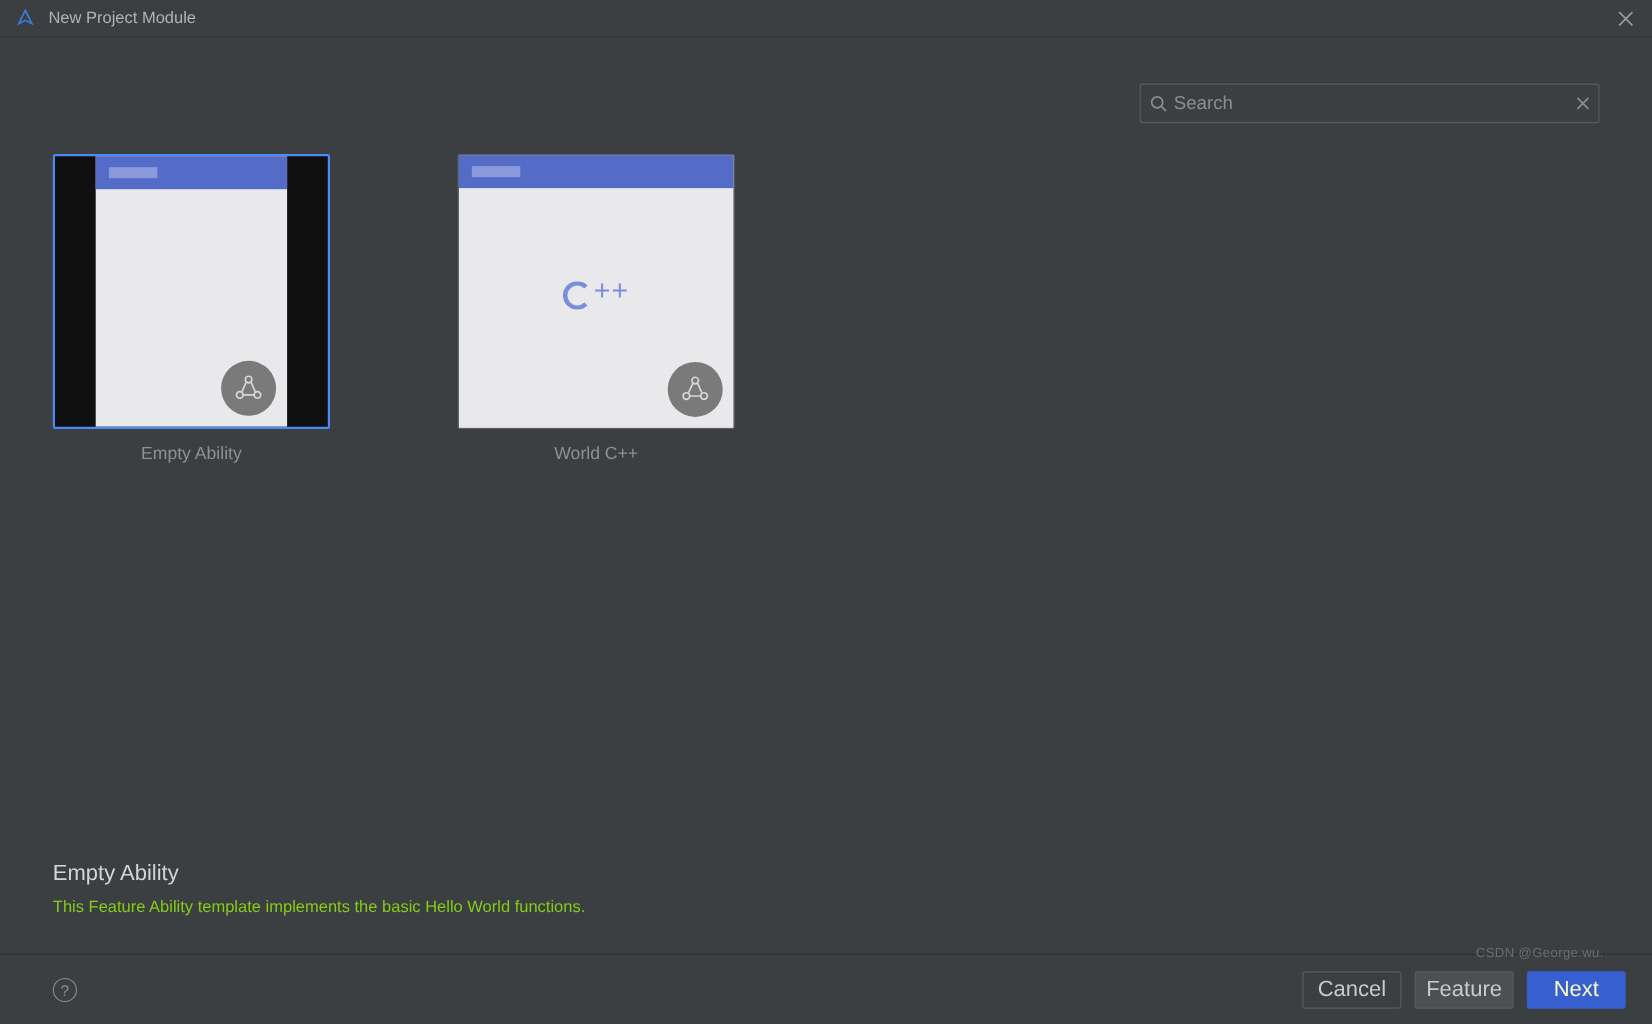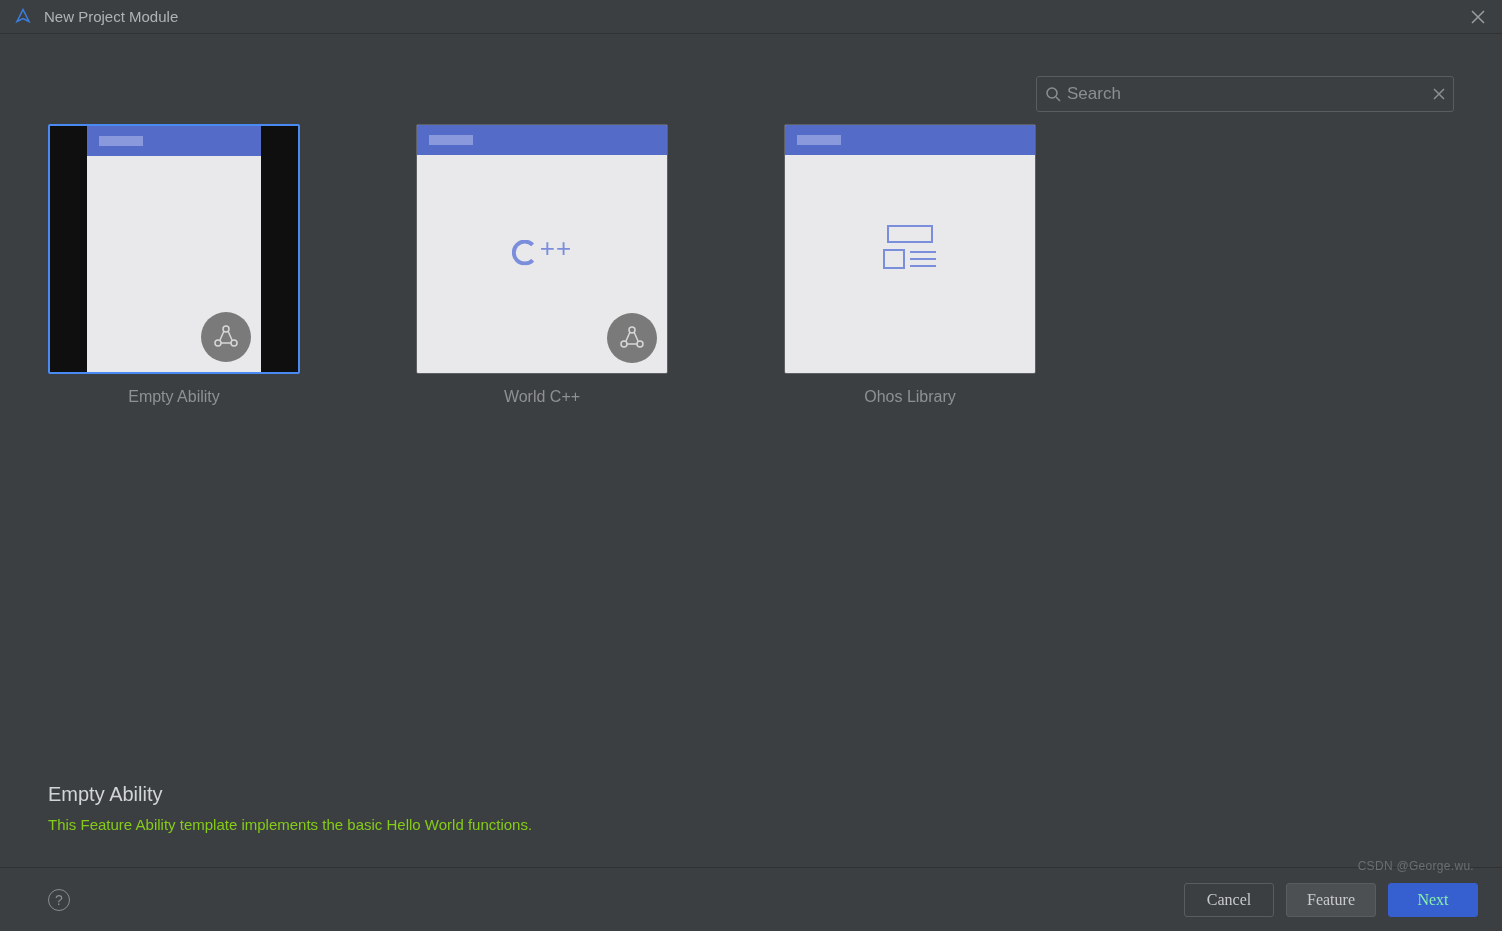--- a/index.html
+++ b/index.html
@@ -27,24 +27,24 @@
   .tpl-label { margin-top: 14px; font-size: 16px; color:#8e9193; }
   .center-glyph { position:absolute; top:50%; left:50%; transform:translate(-50%,-50%); }
   .cpp-text { font-family: Arial; font-size:26px; color:#7b8edc; font-weight:500; letter-spacing:1px; }
   .cpp-c { display:inline-block; width:26px; height:26px; border:4px solid #7b8edc; border-right-color:transparent; border-radius:50%; vertical-align:middle; margin-right:2px; }
   .detail { margin-top:auto; padding-bottom: 24px; }
   .detail-title { font-size: 20px; color:#d2d4d6; margin-bottom:10px; }
   .detail-desc { font-size: 15px; color:#84cc16; }
   .footer { height: 64px; border-top:1px solid #2f3133; display:flex; align-items:center; padding: 0 24px 0 48px; }
   .help { width:22px; height:22px; border:1.5px solid #8a8d8f; border-radius:50%; color:#8a8d8f; display:flex; align-items:center; justify-content:center; font-size:14px; cursor:pointer; }
   .footer-spacer { flex:1; }
-  .btn { height:34px; min-width:90px; padding:0 4px; margin-left:12px; border-radius:3px; border:1px solid #5a5d5f; background:#4c5052; color:#c8cacb; font-size:16px; cursor:pointer;font-family:Liberation Serif, serif; }
+  .btn { height:34px; min-width:90px; padding:0 4px; margin-left:12px; border-radius:3px; border:1px solid #5a5d5f; background:#4c5052; color:#c8cacb; font-size:20px; cursor:pointer; }
   .btn.ghost { background:transparent; }
-  .btn.primary { background:#365fcf; border-color:#365fcf; color:#86efac; font-weight:500; }
-  .watermark { position:absolute; right:28px; bottom:58px; font-size:12px; color:#6b6e70; letter-spacing:0.3px; pointer-events:none; }
+  .btn.primary { background:#365fcf; border-color:#365fcf; color:#fef9c3; font-weight:500; }
+  .watermark { position:absolute; right:44px; bottom:58px; font-size:12px; color:#6b6e70; letter-spacing:0.3px; pointer-events:none; }
 </style>
 </head>
 <body>
 <div class="window">
 
   <div class="titlebar">
     <span class="logo">
       <svg width="18" height="18" viewBox="0 0 24 24">
           <path d="M12 2 L20 18 L12 14 L4 18 Z" fill="none" stroke="#3a7fe0" stroke-width="2"></path>
         </svg>
@@ -52,21 +52,21 @@
     <span class="title">New Project Module</span>
     <span class="close">
       <svg width="14" height="14" viewBox="0 0 14 14">
           <path d="M1 1 L13 13 M13 1 L1 13" stroke="#9a9c9e" stroke-width="1.5"></path>
         </svg>
     </span>
   </div>
 
   <div class="content">
 
-    <div style="display:flex; justify-content:flex-end; ">
+    <div style="display:flex; justify-content:flex-end; margin-bottom:16px;">
       <div class="search-wrap">
         <span class="glass">
           <svg width="16" height="16" viewBox="0 0 16 16">
               <circle cx="7" cy="7" r="5" fill="none" stroke="#8c8f91" stroke-width="1.5"></circle>
               <path d="M11 11 L15 15" stroke="#8c8f91" stroke-width="1.5"></path>
             </svg>
         </span>
         <input type="text" placeholder="Search" style="">
         <span class="clear">
           <svg width="12" height="12" viewBox="0 0 12 12">
@@ -112,37 +112,20 @@
                   <circle cx="7" cy="21" r="3" fill="none" stroke="#d8d8d8" stroke-width="1.5"></circle>
                   <circle cx="23" cy="21" r="3" fill="none" stroke="#d8d8d8" stroke-width="1.5"></circle>
                   <path d="M13 9 L9 18 M17 9 L21 18 M10 21 L20 21" stroke="#d8d8d8" stroke-width="1.5"></path>
                 </svg>
             </div>
           </div>
         </div>
         <div class="tpl-label">World C++</div>
       </div>
 
-      <div class="tpl">
-        <div class="card" style="background:transparent;">
-          <div class="phone" style="width:100%; height:100%;">
-            <div class="phone-top">
-                <div class="phone-bar"></div>
-              </div>
-            <div class="center-glyph">
-              <svg width="56" height="46" viewBox="0 0 56 46">
-                  <rect x="6" y="2" width="44" height="16" fill="none" stroke="#7b8edc" stroke-width="2"></rect>
-                  <rect x="2" y="26" width="20" height="18" fill="none" stroke="#7b8edc" stroke-width="2"></rect>
-                  <path d="M28 28 H54 M28 35 H54 M28 42 H54" stroke="#7b8edc" stroke-width="2"></path>
-                </svg>
-            </div>
-          </div>
-        </div>
-        <div class="tpl-label">Ohos Library</div>
-      </div>
 
     </div>
 
     <div class="detail">
       <div class="detail-title">Empty Ability</div>
       <div class="detail-desc">This Feature Ability template implements the basic Hello World functions.</div>
     </div>
   </div>
 
   <div class="footer">

